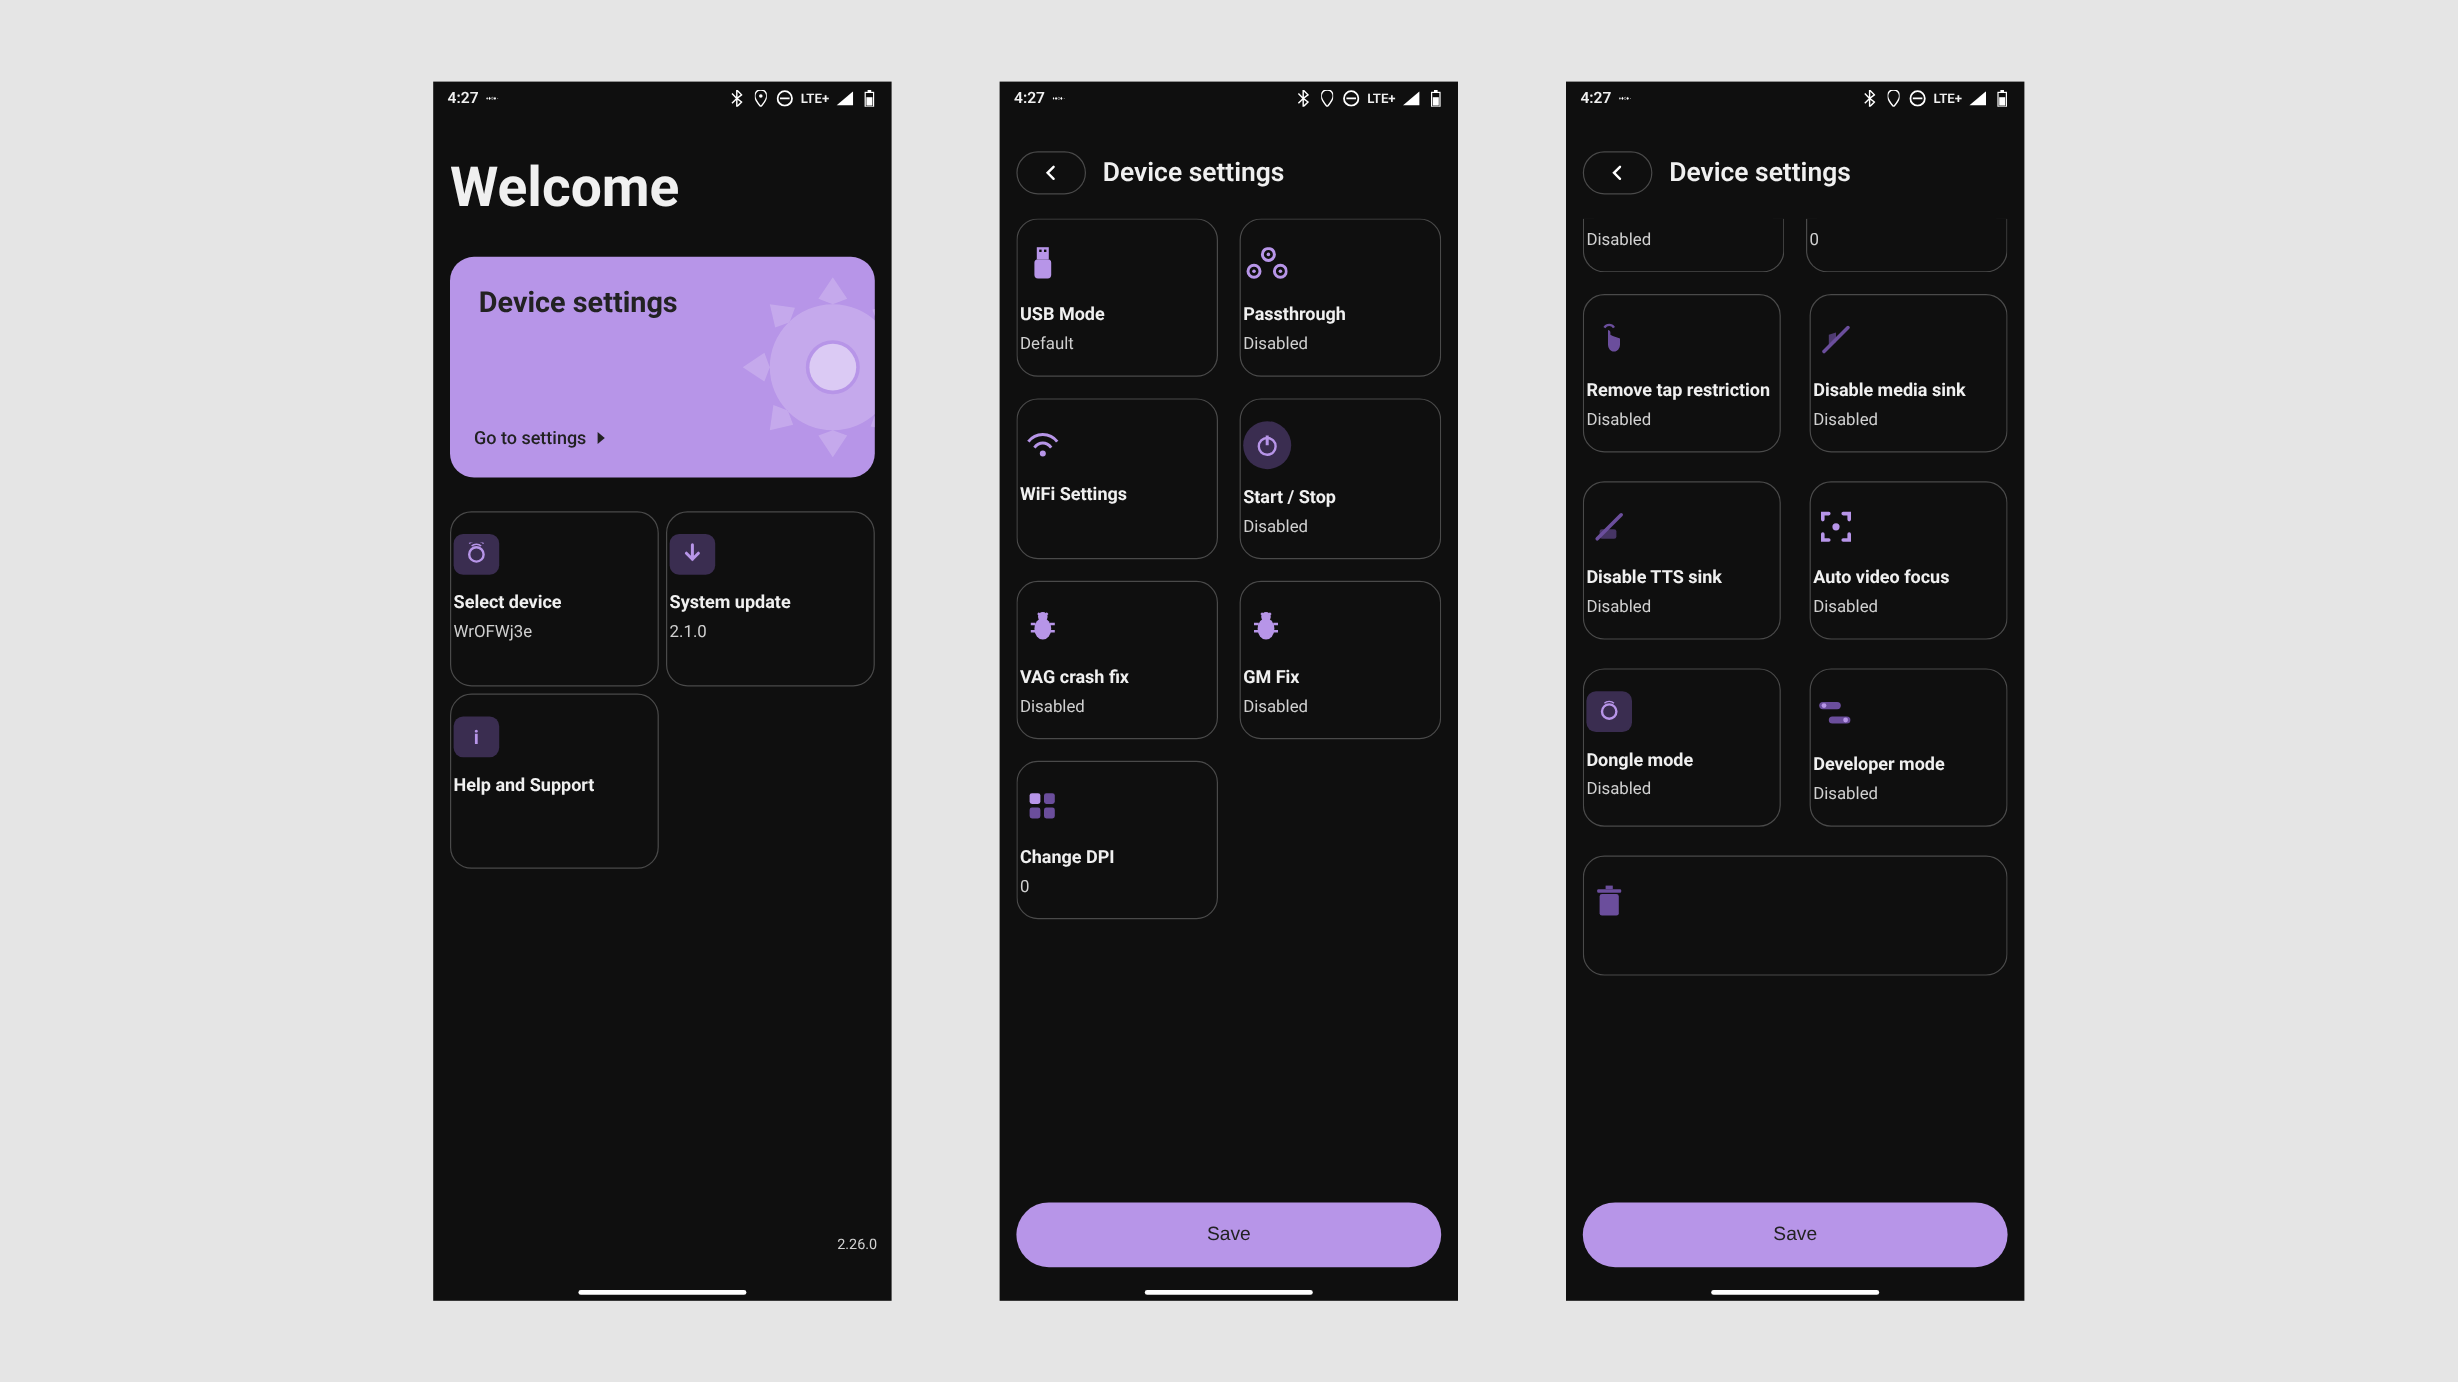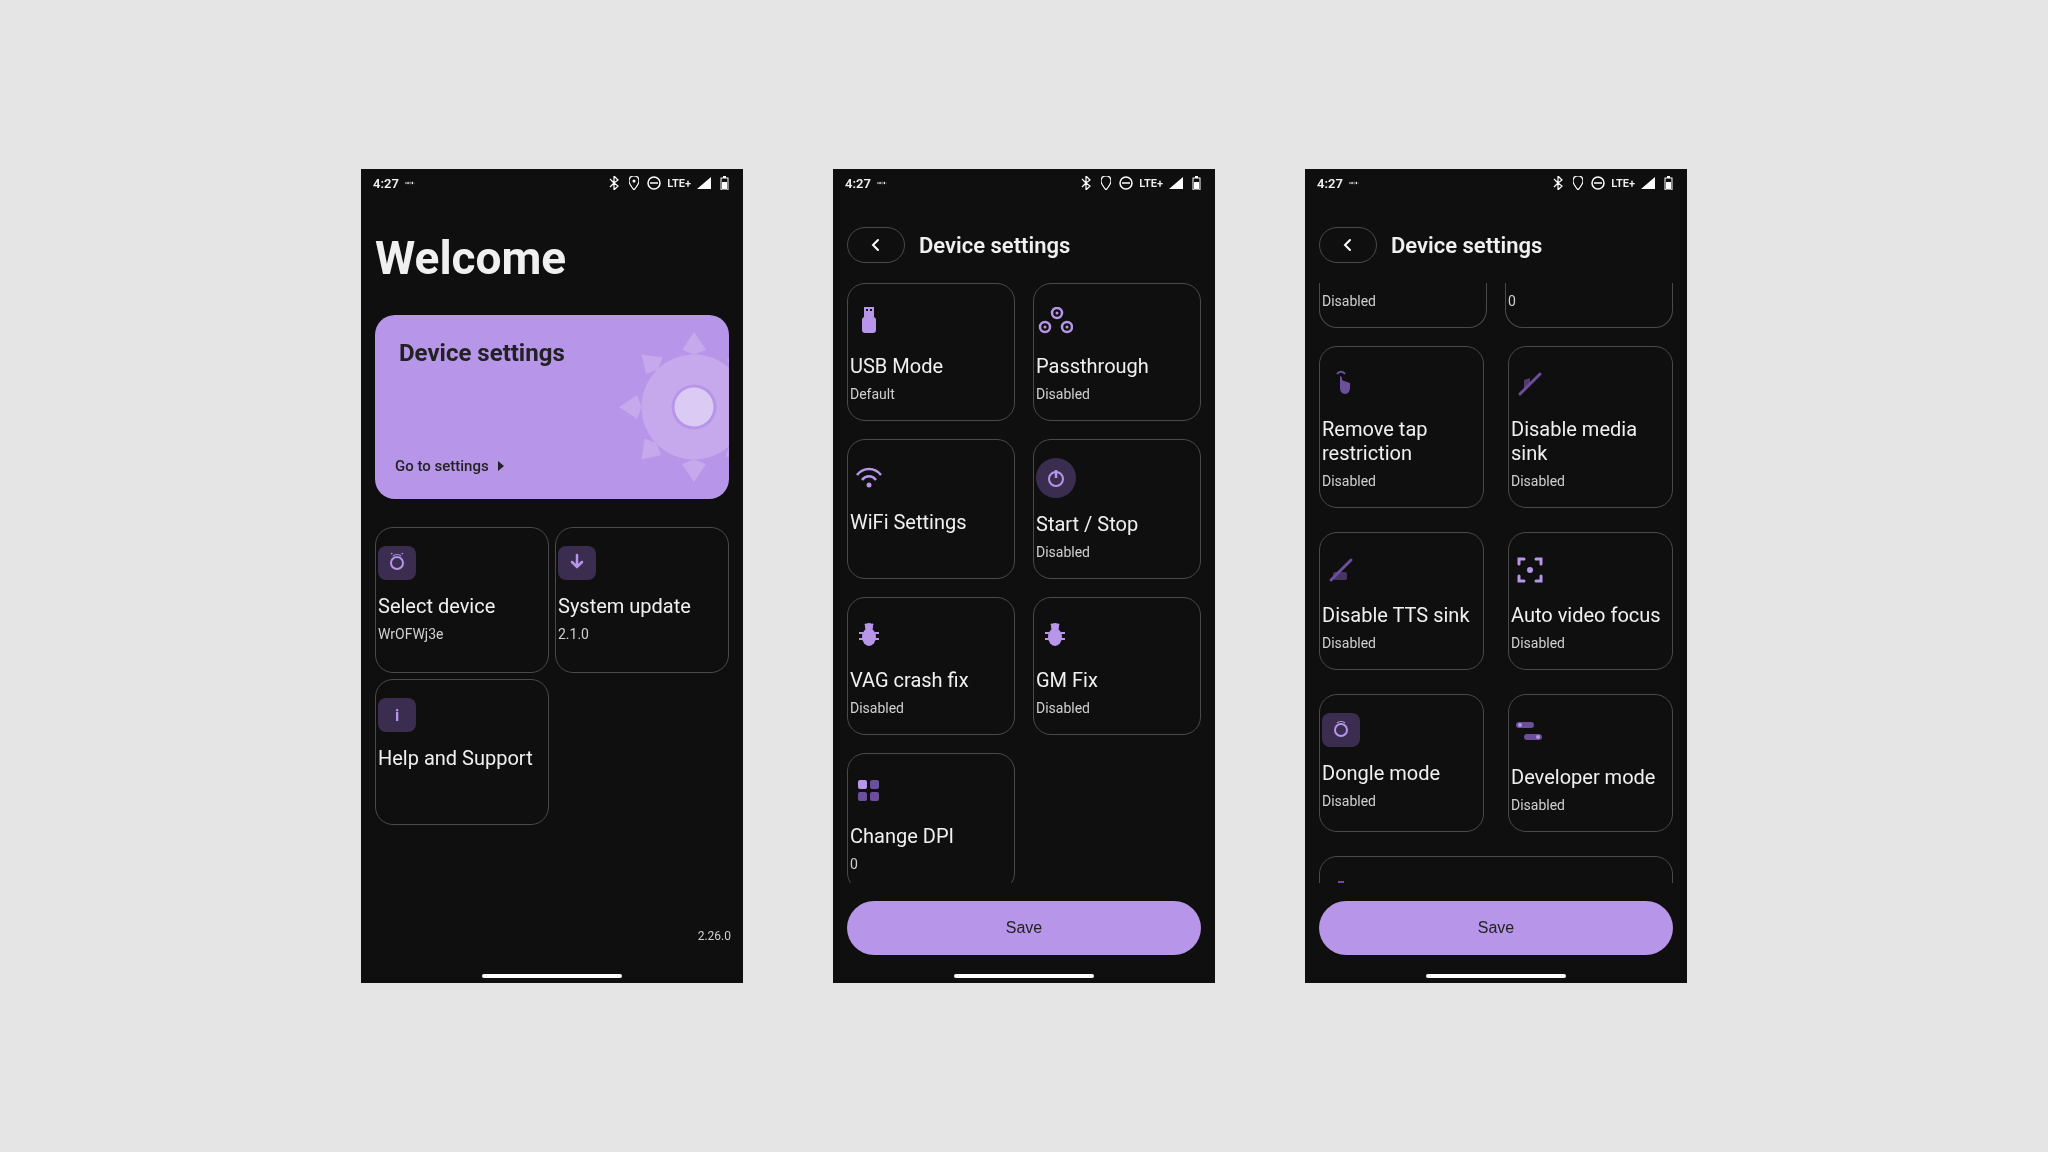--- a/index.html
+++ b/index.html
@@ -19,21 +19,21 @@
     font-family: -apple-system, BlinkMacSystemFont, "Segoe UI", Roboto, sans-serif;
     width: 2048px;
     height: 1152px;
     display: flex;
     justify-content: center;
     align-items: center;
     gap: 90px;
   }
   .phone {
     width: 382px;
-    height: 814px;
+    height: 1016px;
     background: var(--bg);
     border-radius: 0;
     position: relative;
     overflow: hidden;
     color: var(--text);
     display: flex;
     flex-direction: column;
   }
   .status-bar {
     height: 28px;
@@ -91,21 +91,21 @@
   .card-icon-free {
     width: 38px; height: 38px;
     display: flex; align-items: center; justify-content: center;
   }
   .card-icon-circle {
     width: 40px; height: 40px;
     background: var(--icon-bg);
     border-radius: 50%;
     display: flex; align-items: center; justify-content: center;
   }
-  .card-title { font-size: 20px; font-weight: 400; color: var(--text); margin-top: 6px; line-height: 1.2; }
+  .card-title { font-size: 15px; font-weight: 700; color: var(--text); margin-top: 6px; line-height: 1.2; }
   .card-value { font-size: 14px; color: var(--text-dim); }
   .version { position: absolute; bottom: 40px; right: 12px; font-size: 12px; color: var(--text-dim); }
   .save-row { padding: 18px 0 14px 0; }
   .save-btn {
     width: 100%;
     height: 54px;
     background: var(--accent);
     color: #222;
     border: none;
     border-radius: 27px;

